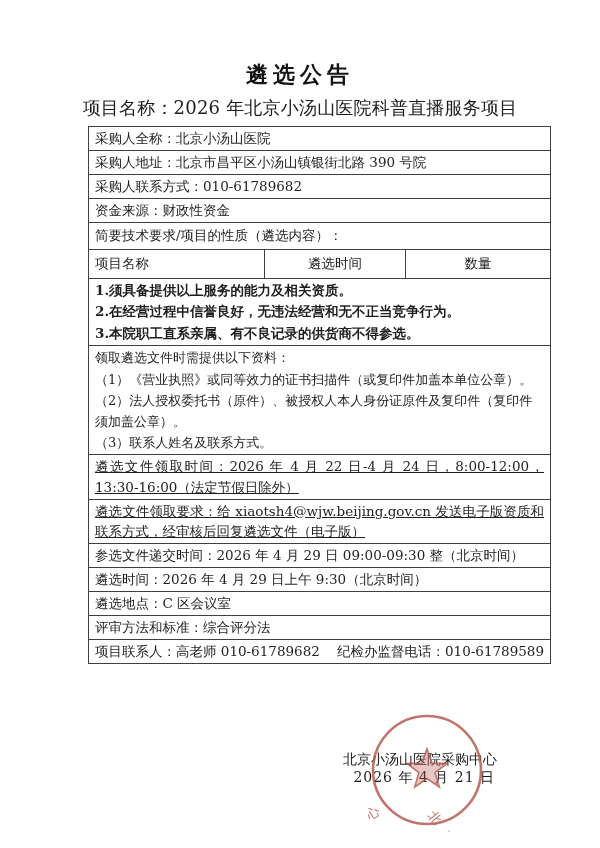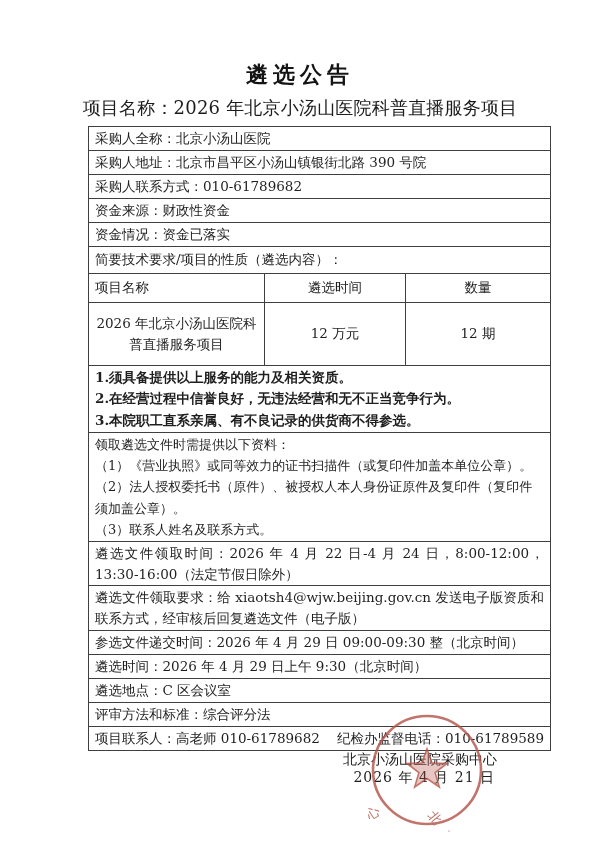--- a/index.html
+++ b/index.html
@@ -29,21 +29,21 @@
     overflow:hidden;
   }
   td.info{height:20px;}
   td.brief{height:24px;}
   td.ih{height:26px;}
   td.center{text-align:center;}
   td.datacell{height:60px;text-align:center;line-height:2.1;}
   td.block{padding:3px 6px;}
   .cond-line{line-height:1.6;font-weight:bold;}
   .mat{font-size:13px;line-height:1.62;}
-  td.justify{text-align:justify;text-justify:inter-ideograph;}
+  td.justify{text-align:justify;text-justify:inter-ideograph;text-decoration:underline;}
   .contact-flex{display:flex;justify-content:space-between;align-items:center;}
   .footer{
     position:absolute;top:751px;right:103px;text-align:right;
     font-size:14px;color:#1c1c1c;
   }
   .footer .date{padding-right:2px;letter-spacing:1px;}
   .stamp{
     position:absolute;left:365px;top:708px;width:124px;height:124px;
     opacity:0.82;pointer-events:none;
   }
@@ -66,37 +66,29 @@
       </tr>
   <tr>
         <td class="info" colspan="3">采购人地址：北京市昌平区小汤山镇银街北路 390 号院</td>
       </tr>
   <tr>
         <td class="info" colspan="3">采购人联系方式：010-61789682</td>
       </tr>
   <tr>
         <td class="info" colspan="3">资金来源：财政性资金</td>
       </tr>
-  <tr>
-        <td class="info" colspan="3">资金情况：资金已落实</td>
-      </tr>
 
   <tr>
         <td class="brief" colspan="3">简要技术要求/项目的性质（遴选内容）：</td>
       </tr>
 
   <tr>
     <td class="ih">项目名称</td>
     <td class="ih center">遴选时间</td>
     <td class="ih center">数量</td>
-  </tr>
-  <tr>
-    <td class="datacell">2026 年北京小汤山医院科普直播服务项目</td>
-    <td class="center">12 万元</td>
-    <td class="center">12 期</td>
   </tr>
 
   <tr>
     <td class="block" colspan="3">
       <div class="cond-line">1.须具备提供以上服务的能力及相关资质。</div>
       <div class="cond-line">2.在经营过程中信誉良好，无违法经营和无不正当竞争行为。</div>
       <div class="cond-line">3.本院职工直系亲属、有不良记录的供货商不得参选。</div>
     </td>
   </tr>
 

